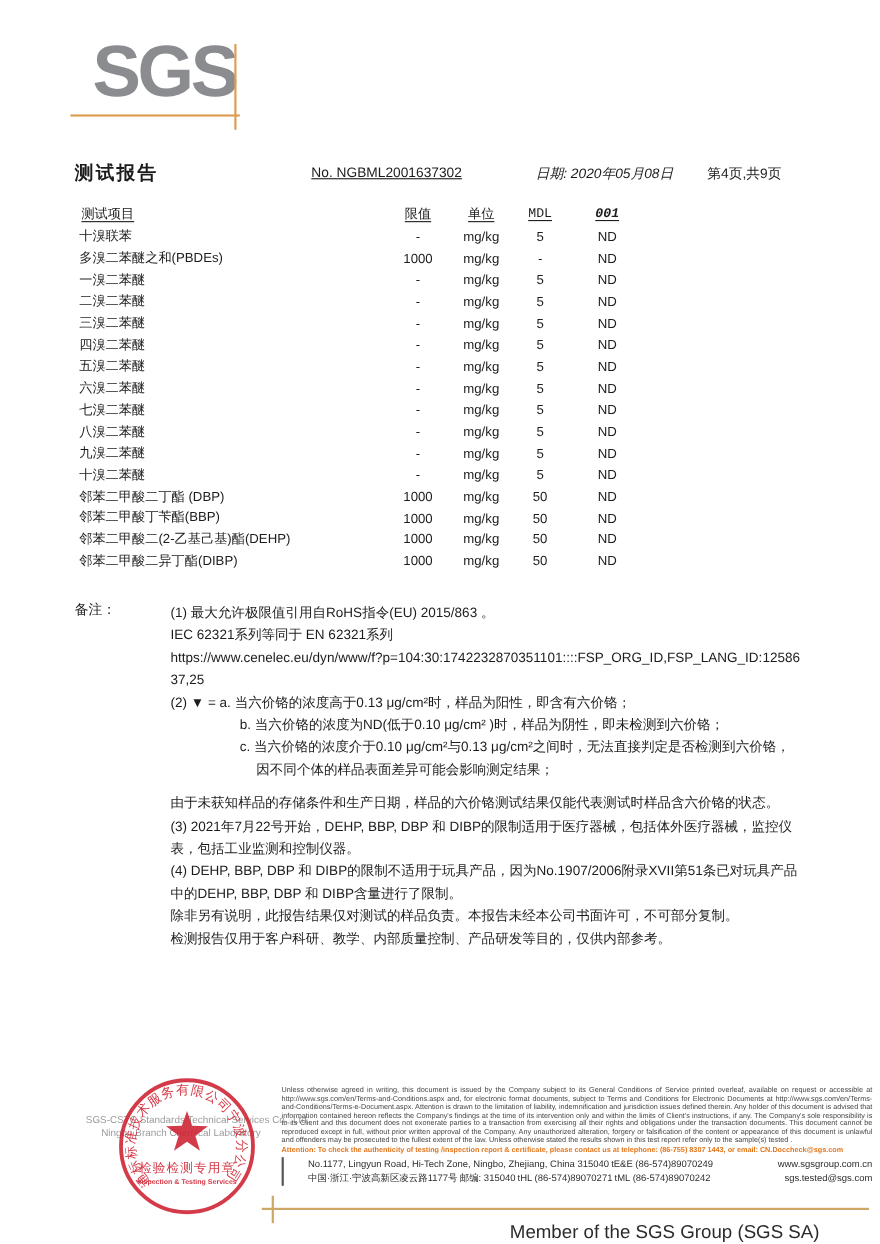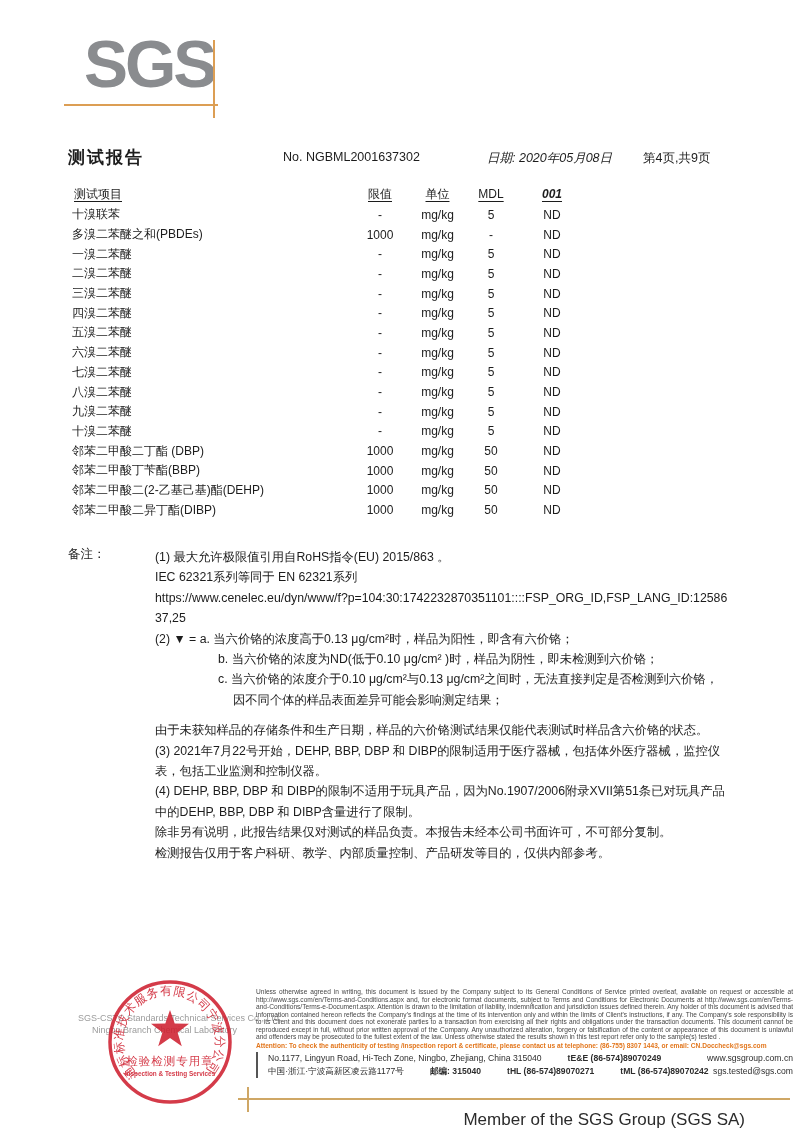--- a/index.html
+++ b/index.html
@@ -7,28 +7,28 @@
   body { font-family:"Liberation Sans", sans-serif; }
   .page { position:relative; width:800px; height:1131px; background:#ffffff; margin:0 auto; overflow:hidden; color:#1c1c1c; }
 
   
   .logo-text { position:absolute; left:84px; top:28px; font-size:66px; font-weight:bold; letter-spacing:-3px; color:#8a8c8f; line-height:1.1; }
   .mark-h-top { position:absolute; left:64px; top:104px; width:154px; height:2px; background:#dc9e54; }
   .mark-v-top { position:absolute; left:213px; top:40px; width:2px; height:78px; background:#dc9e54; }
 
   
   .doc-title { position:absolute; left:68px; top:146px; font-size:17px; font-weight:bold; letter-spacing:2px; }
-  .doc-no    { position:absolute; left:283px; top:150px; font-size:12.5px; }
+  .doc-no    { position:absolute; left:283px; top:150px; font-size:12.5px;text-decoration:underline; }
   .doc-date  { position:absolute; left:487px; top:150px; font-size:12.5px;font-style:italic; }
   .doc-page  { position:absolute; left:643px; top:150px; font-size:12.5px; }
 
   
   .test-table { position:absolute; left:70px; top:183px; width:512px; font-size:12px; }
   .t-head, .t-row { display:grid; grid-template-columns:275px 70px 45px 62px 60px; align-items:center; }
-  .t-head { height:22px; }
+  .t-head { height:22px;font-family:Liberation Mono, monospace; }
   .t-head span { text-decoration:underline; text-underline-offset:3px; }
   .t-row { height:19.7px; }
   .h-item { text-align:left; padding-left:4px; }
   .h-limit,.h-unit,.h-mdl,.h-res { text-align:center; }
   .h-res { font-style:italic; font-weight:bold; }
   .c-item { text-align:left; padding-left:2px; white-space:nowrap; }
   .c-limit,.c-unit,.c-mdl,.c-result { text-align:center; }
 
   
   .notes-label { position:absolute; left:68px; top:546px; font-size:12.5px; }
@@ -39,23 +39,23 @@
   .note-line[data-indent="2"] { padding-left:78px; }
 
   
   .company-lines { position:absolute; left:78px; top:1012px; font-size:9px; color:#9b9b9b; line-height:12px; }
   .company-lines div:nth-child(2){ padding-left:14px; }
   .stamp { position:absolute; left:95px; top:967px; opacity:0.88; }
 
   .footer-right { position:absolute; left:256px; top:988px; width:537px; }
   .legal-text { font-size:6.6px; line-height:7.5px; color:#474747; text-align:justify; }
   .attention-text { font-size:6.6px; line-height:7.5px; color:#e2761c; font-weight:bold; margin-top:1px; text-align:justify; }
-  .address-block { margin-top:3px; border-left:2px solid #555; padding-left:10px; font-size:8.6px; color:#2d2d2d; line-height:13px; }
+  .address-block { margin-top:3px; border-left:2px solid #555; padding-left:22px; font-size:8.6px; color:#2d2d2d; line-height:13px; }
   .addr-row { display:flex; white-space:nowrap; }
-  .addr-row .gap { margin-left:26px;font-weight:bold; }
+  .addr-row .gap { margin-left:2px; }
   .addr-row .right { margin-left:auto; }
 
   .mark-h-bottom { position:absolute; left:238px; top:1098px; width:552px; height:2px; background:#cfa765; }
   .mark-v-bottom { position:absolute; left:247px; top:1087px; width:2px; height:25px; background:#cfa765; }
   .member-line { position:absolute; right:55px; top:1110px; font-size:17px; color:#2b2b2b; }
 </style>
 </head>
 <body>
 
 <div class="page">

